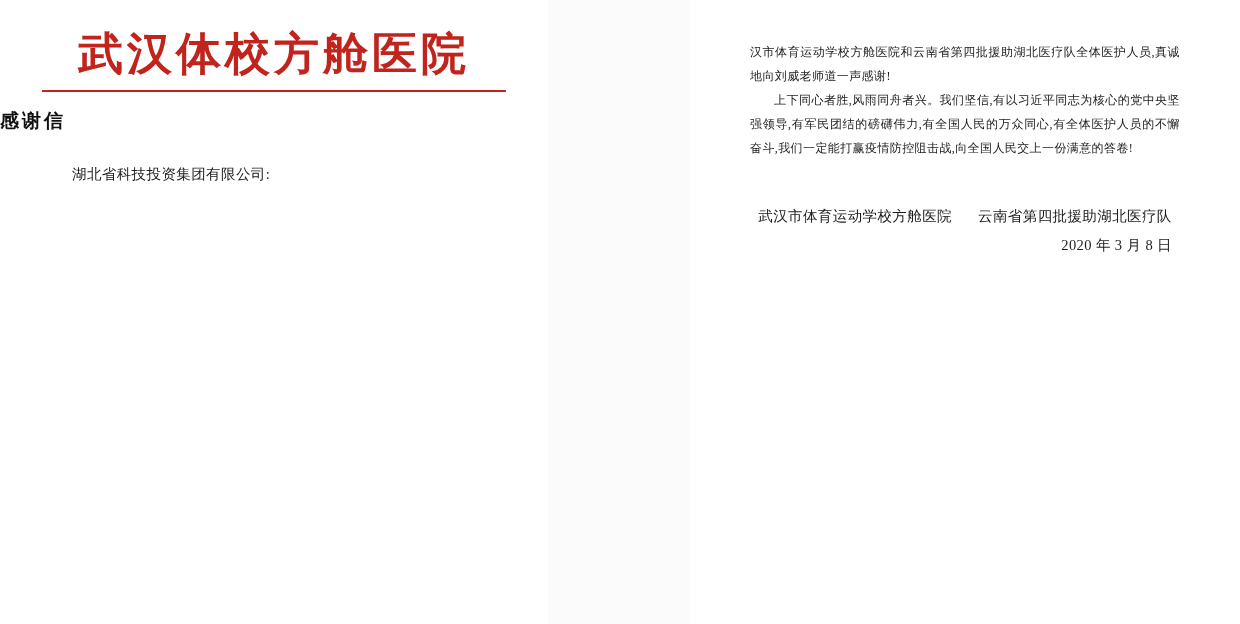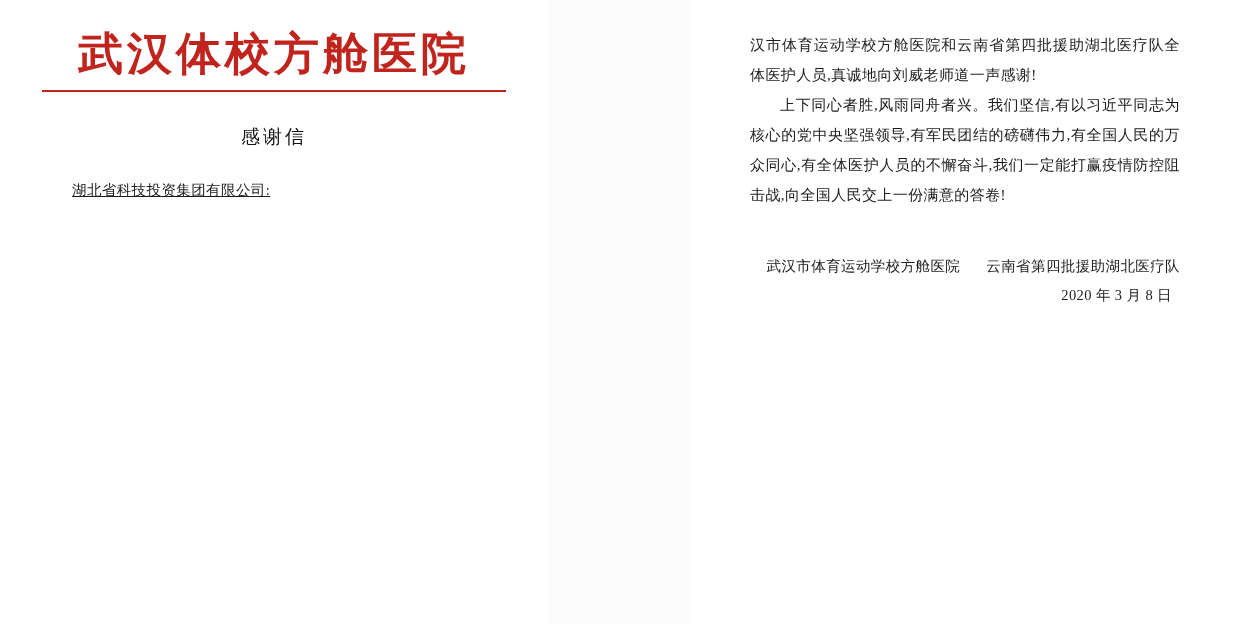--- a/index.html
+++ b/index.html
@@ -59,49 +59,48 @@
     line-height: 1.1;
     white-space: nowrap;
   }
   .letterhead-rule {
     margin: 10px 42px 0 42px;
     height: 2px;
     background: #c0241d;
   }
 
   .doc-title {
-    margin-top: 32px;
-    text-align: center;
+    margin-top: 16px;
+    text-align: left;
     font-size: 19px;
-    font-weight: normal;
+    font-weight: bold;
     letter-spacing: 3px;
     color: #111;
   }
 
   .body-text {
     margin: 26px 72px 0 72px;
     font-size: 14.5px;
     line-height: 2.0;
     text-align: justify;
     color: #1c1c1c;
     letter-spacing: 0.4px;
-    text-decoration: underline;
   }
   .para {
     margin: 0;
     text-indent: 2em;
   }
   .para.no-indent {
     text-indent: 0;
   }
 
   
   .right-body {
-    margin: 30px 60px 0 60px;
-    font-size: 15px;
+    margin: 40px 60px 0 60px;
+    font-size: 12px;
     line-height: 2.0;
     text-align: justify;
     color: #1c1c1c;
     letter-spacing: 0.4px;
   }
   .closing-1 {
     margin: 0;
     text-indent: 2em;
   }
   .closing-2 {
@@ -109,21 +108,21 @@
     text-indent: 0;
   }
   .signature-block {
     margin: 42px 60px 0 60px;
     font-size: 14.5px;
     line-height: 2.0;
     color: #1c1c1c;
     letter-spacing: 0.4px;
   }
   .sign-orgs {
-    text-align: right;
+    text-align: center;
     white-space: nowrap;
   }
   .sign-org-gap {
     display: inline-block;
     width: 18px;
   }
   .sign-date {
     text-align: right;
     margin-right: 8px;
   }

